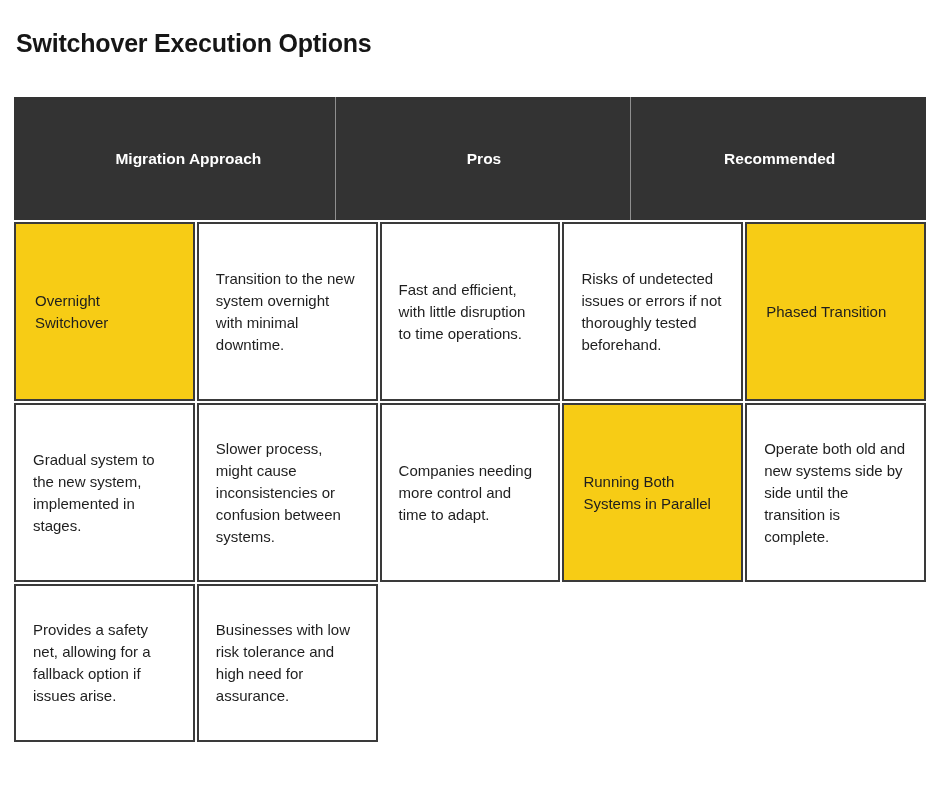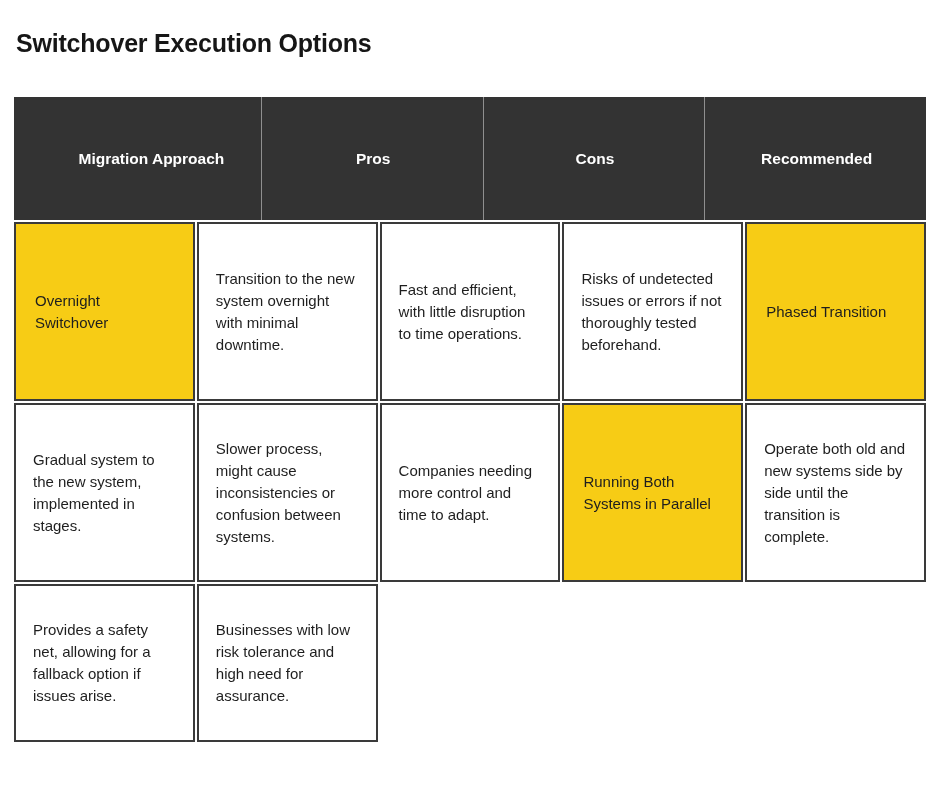--- a/index.html
+++ b/index.html
@@ -74,21 +74,20 @@
 
 <div class="canvas">
 
   <h1 class="page-title">Switchover Execution Options</h1>
 
   <div class="table">
 
     <div class="header-row">
       <div class="header-cell">Migration Approach</div>
       <div class="header-cell">Pros</div>
-      <div class="header-cell">Cons</div>
       <div class="header-cell">Recommended</div>
     </div>
 
     <div class="cell approach">Overnight Switchover</div>
     <div class="cell">Transition to the new system overnight with minimal downtime.</div>
     <div class="cell">Fast and efficient, with little disruption to time operations.</div>
     <div class="cell">Risks of undetected issues or errors if not thoroughly tested beforehand.</div>
 
     <div class="cell approach">Phased Transition</div>
     <div class="cell">Gradual system to the new system, implemented in stages.</div>

